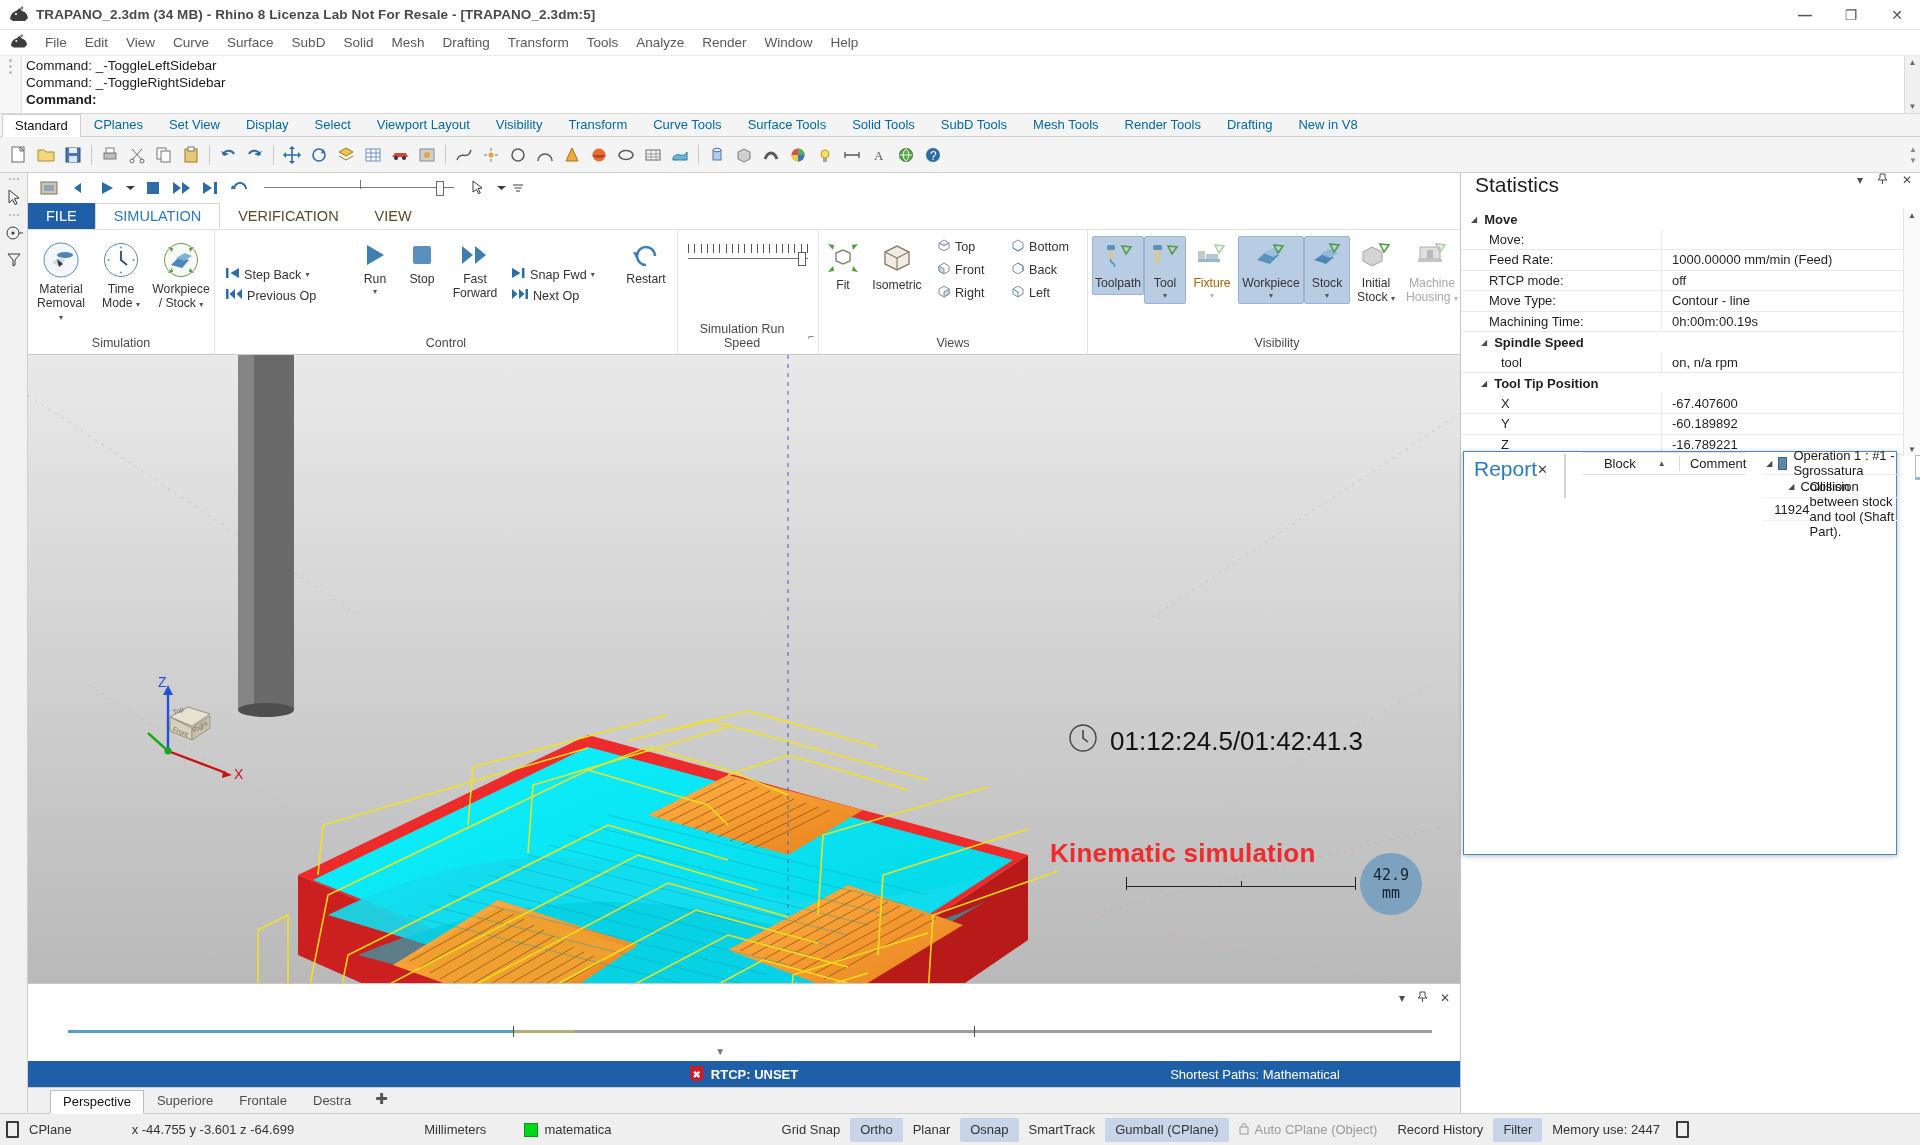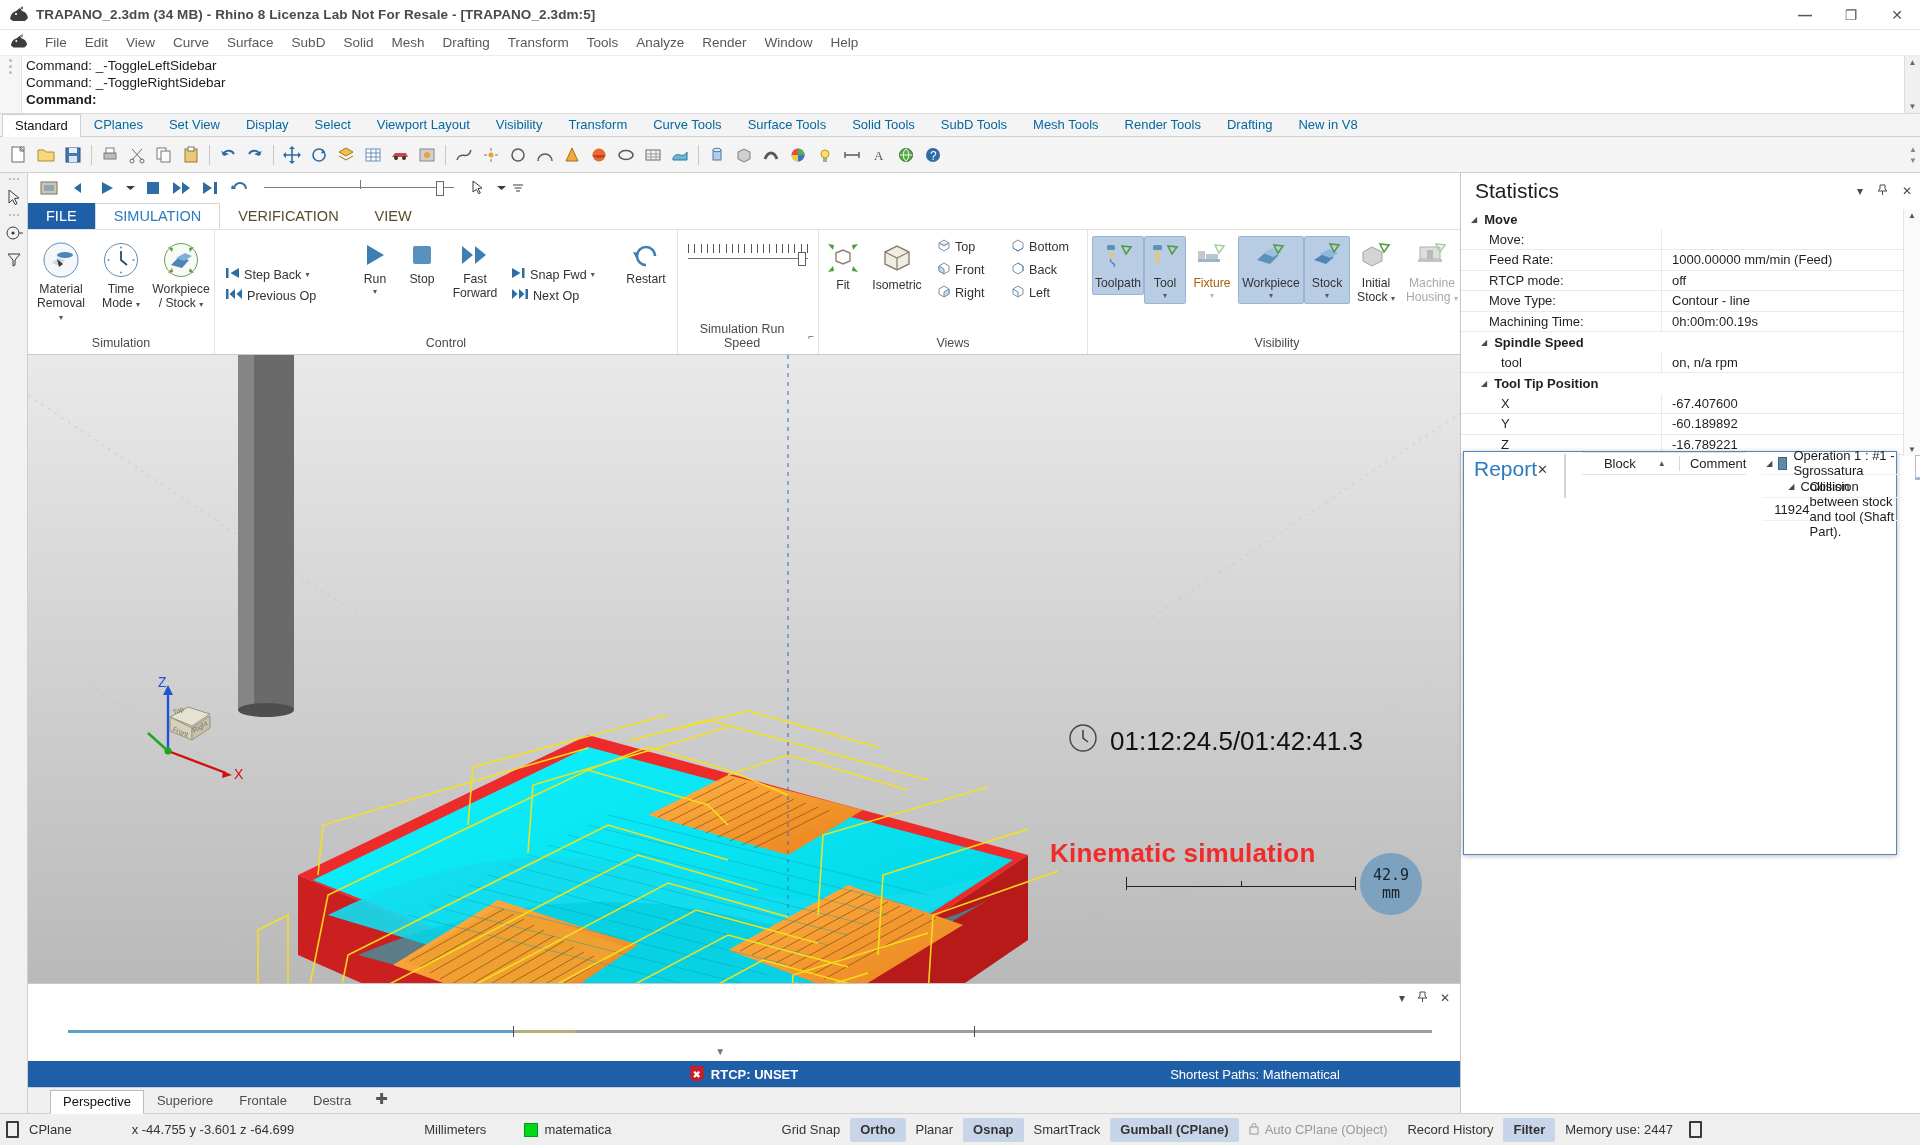--- a/index.html
+++ b/index.html
@@ -153,21 +153,21 @@
   .vptabs { height:26px; background:#f0f0f0; display:flex; align-items:flex-end;
      padding-left:22px; border-top:1px solid #cdcdcd; flex:0 0 26px; }
   .vptab { padding:3px 12px 4px; font-size:13px; color:#4e4e4e; border:1px solid transparent; }
   .vptab.active { background:#fff; border:1px solid #bdbdbd; border-bottom-color:#fff; color:#111;
      position:relative; top:1px; }
   .vptab.plus { color:#555; font-size:15px; padding:2px 10px 4px; }
 
   
   .rdock { width:460px; background:#ffffff; border-left:1px solid #c5c5c5;
      display:flex; flex-direction:column; flex:0 0 460px; position:relative; }
-  .panelhdr { height:36px; display:flex; align-items:center; padding:0 8px 0 14px; }
+  .panelhdr { height:36px; display:flex; align-items:flex-start; padding:0 8px 0 14px; }
   .panelhdr h3 { font-size:21px; font-weight:400; color:#1d1d1d; }
   .panelhdr .ptools { margin-left:auto; display:flex; gap:14px; color:#4c4c4c; font-size:12px; }
   .stattable { font-size:13px; }
   .strow { display:flex; height:20.5px; align-items:center; border-bottom:1px solid #e9e9e9; }
   .strow .k { width:200px; padding-left:28px; color:#1f1f1f; white-space:nowrap; }
   .strow .v { flex:1; padding-left:10px; color:#1f1f1f; border-left:1px solid #e9e9e9; height:100%;
      display:flex; align-items:center; }
   .strow.grp { font-weight:bold; border-bottom:none; }
   .strow.grp .k { display:flex; align-items:center; gap:7px; padding-left:10px; }
   .strow.grp.lvl2 .k { padding-left:20px; }
@@ -202,21 +202,21 @@
   .rtcpwrap { display:flex; align-items:center; gap:7px; margin:0 auto; font-weight:bold; }
   .rtcpflag { width:14px; height:16px; background:#c2202c; display:flex; align-items:center;
      justify-content:center; color:#fff; font-size:10px; font-weight:bold;
      clip-path:polygon(0 0,100% 0,100% 78%,50% 100%,0 78%); }
   .shortest { position:absolute; right:120px; font-weight:400; }
 
   
   .statusbar { height:32px; background:#efefef; border-top:1px solid #cfcfcf; display:flex;
      align-items:center; font-size:13px; color:#333; flex:0 0 32px; padding:0 6px; gap:0; }
   .sb { padding:0 10px; display:flex; align-items:center; gap:6px; height:24px; }
-  .sb.on { font-weight:bold; background:#c8d4e8; border-radius:2px; }
+  .sb.on { font-weight:normal; background:#c8d4e8; border-radius:2px; }
   .sb.dim { color:#9a9a9a; }
   .swatch-green { width:14px; height:14px; background:#00d71a; border:1px solid #0a9a17; }
   .sb-icon { width:13px; height:17px; border:2px solid #3a3a3a; border-radius:1px; }
 </style>
 </head>
 <body>
 
 <div class="app">
 
   <div class="titlebar">

